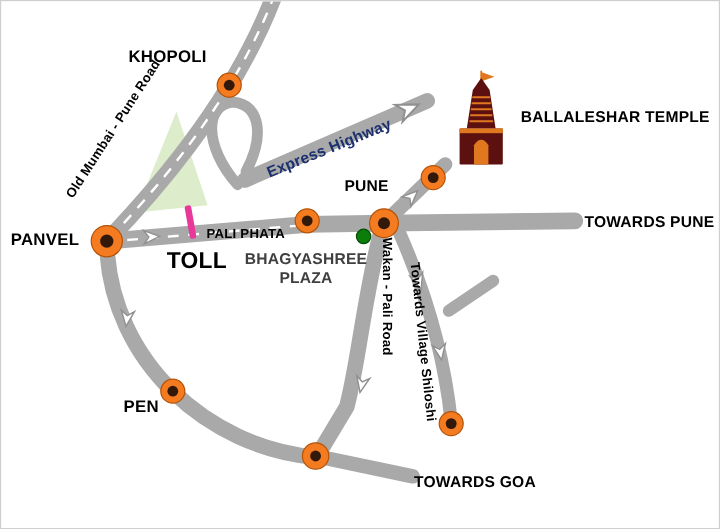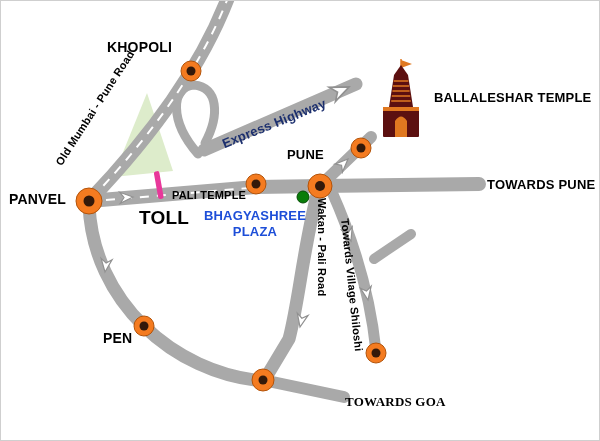--- a/index.html
+++ b/index.html
@@ -22,26 +22,26 @@
     white-space:nowrap;
     letter-spacing:0.2px;
   }
   #lbl-khopoli      { left:106px; top:38px;  font-size:14px; }
   #lbl-panvel       { left:8px;   top:190px; font-size:14px; }
   #lbl-toll         { left:138px; top:206px; font-size:19px; }
   #lbl-pali-phata   { left:171px; top:188px; font-size:11px; }
   #lbl-pali         { left:286px; top:146px; font-size:13px; }
   #lbl-plaza        { left:196px; top:207px; font-size:13px; width:116px;
                       text-align:center; white-space:normal; line-height:1.2;
-                      color:#1d4ed8; }
+                      color:#404040; }
   #lbl-temple       { left:433px; top:89px;  font-size:13px; }
   #lbl-pune         { left:486px; top:176px; font-size:13px; }
   #lbl-pen          { left:102px; top:329px; font-size:14px; }
   #lbl-wakan-phata  { left:170px; top:403px; font-size:14px; }
-  #lbl-goa          { left:344px; top:393px; font-size:13px;font-family:Liberation Serif, serif; }
+  #lbl-goa          { left:344px; top:393px; font-size:13px; }
   #lbl-shiloshi     { left:406px; top:351px; font-size:12px; }
   #lbl-ompr         { left:52px;  top:160px; font-size:11px;
                       transform:rotate(-57deg); transform-origin:0 0; }
   #lbl-express      { left:219px; top:136px; font-size:13px; color:#1c2f6e;
                       transform:rotate(-22deg); transform-origin:0 0; }
   #lbl-wakan-road   { left:327px; top:197px; font-size:11px;
                       transform:rotate(90deg); transform-origin:0 0; }
   #lbl-tvs          { left:350px; top:217px; font-size:11px;
                       transform:rotate(84deg); transform-origin:0 0; }
 </style>
@@ -131,21 +131,21 @@
       <path d="M 12.6,24 L 27.4,24 M 12,29 L 28,29 M 11.4,34 L 28.6,34 M 10.8,39 L 29.2,39 M 10.2,44 L 29.8,44" fill="none" stroke-width="1.6" stroke="#e07820"></path>
       <rect x="2" y="50" width="36" height="30" rx="1" fill="#5c1010"></rect>
       <rect x="2" y="50" width="36" height="4" fill="#e07820"></rect>
       <path d="M 14,80 L 14,64 Q 20,55 26,64 L 26,80 Z" fill="#e07820"></path>
     </g>
   </svg>
 
   <div class="lbl" id="lbl-khopoli">KHOPOLI</div>
   <div class="lbl" id="lbl-panvel">PANVEL</div>
   <div class="lbl" id="lbl-toll">TOLL</div>
-  <div class="lbl" id="lbl-pali-phata">PALI TEMPLE</div>
+  <div class="lbl" id="lbl-pali-phata">PALI PHATA</div>
   <div class="lbl" id="lbl-pali">PUNE</div>
   <div class="lbl" id="lbl-plaza">BHAGYASHREE PLAZA</div>
   <div class="lbl" id="lbl-temple">BALLALESHAR TEMPLE</div>
   <div class="lbl" id="lbl-pune">TOWARDS PUNE</div>
   <div class="lbl" id="lbl-pen">PEN</div>
   <div class="lbl" id="lbl-goa">TOWARDS GOA</div>
 
   <div class="lbl" id="lbl-ompr">Old Mumbai - Pune Road</div>
   <div class="lbl" id="lbl-express">Express Highway</div>
   <div class="lbl" id="lbl-wakan-road">Wakan - Pali Road</div>

